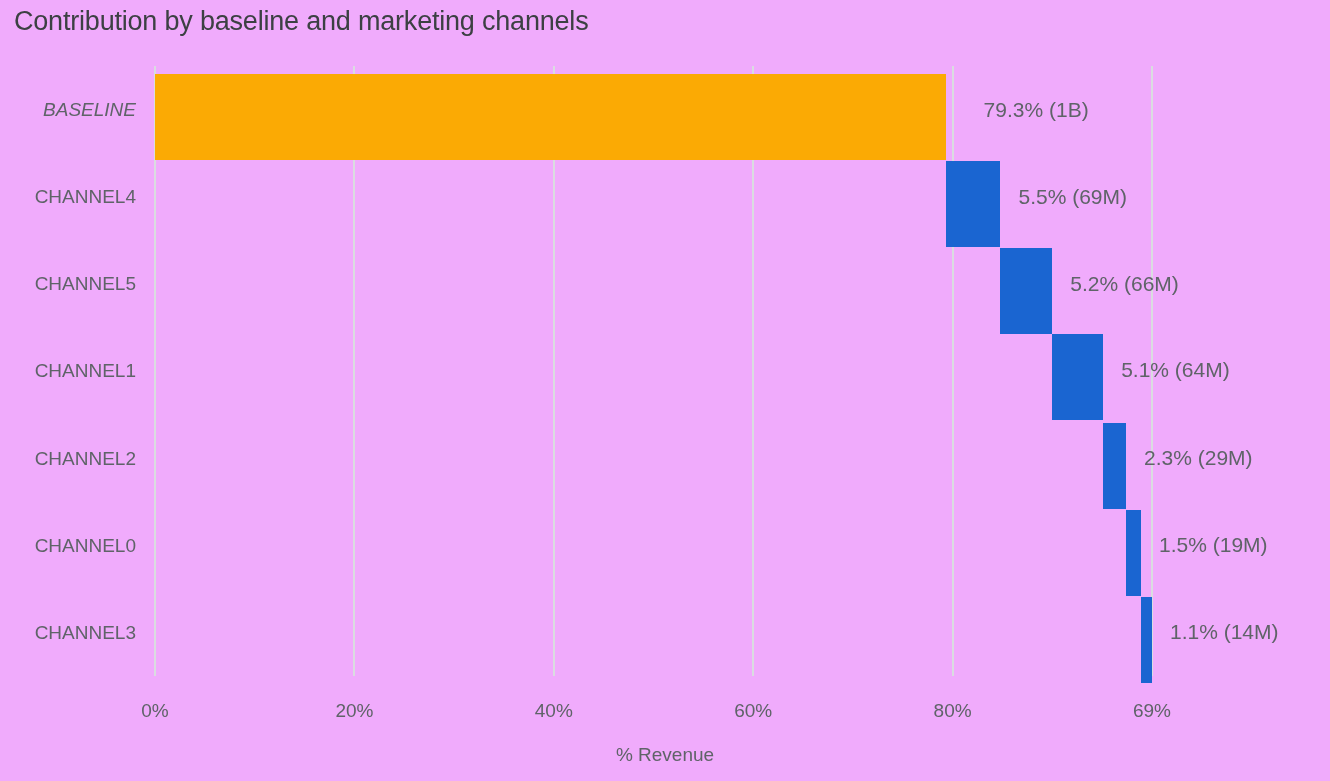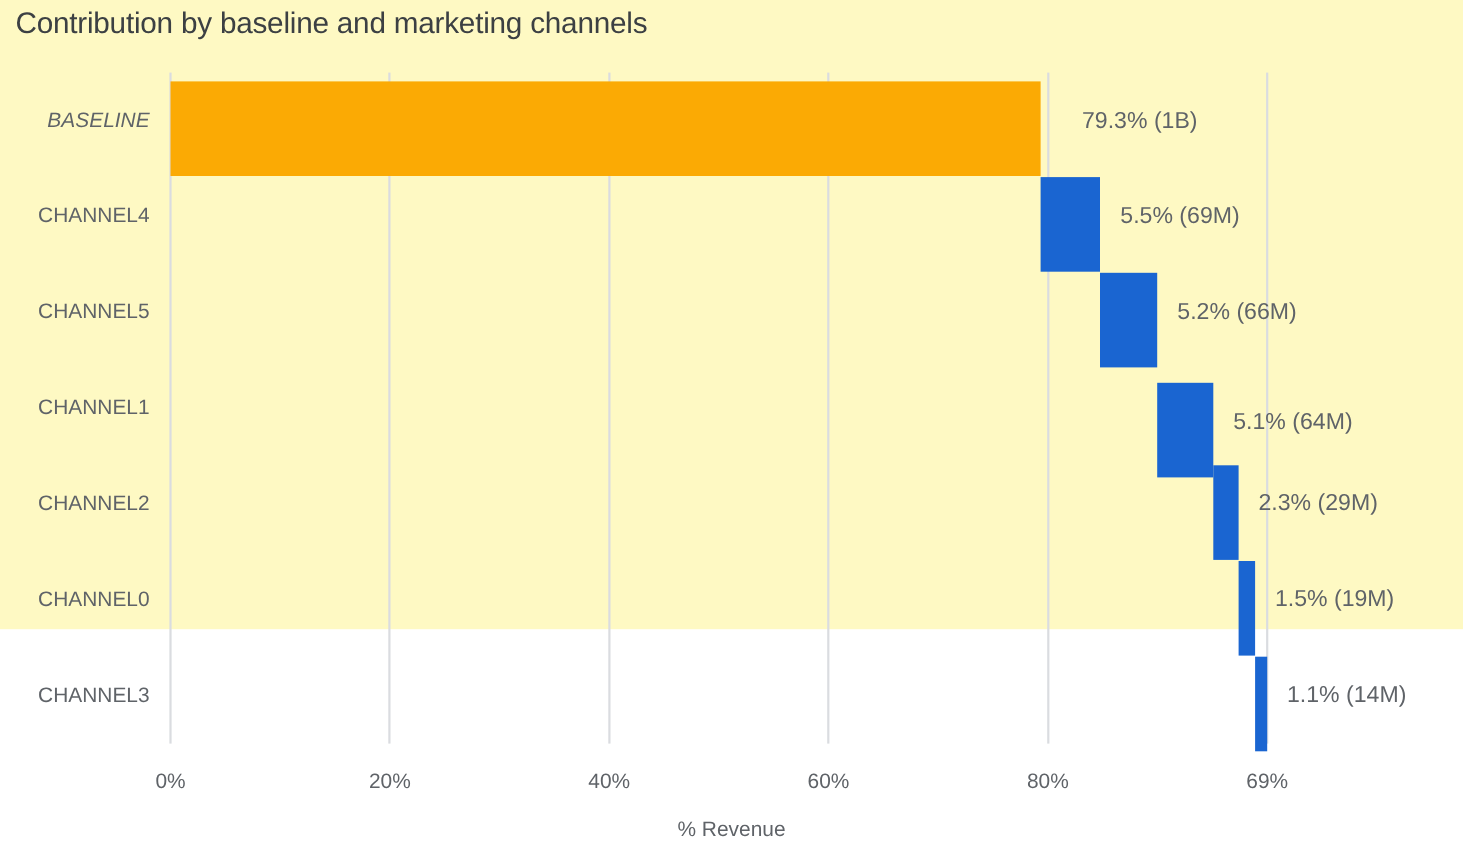--- a/index.html
+++ b/index.html
@@ -8,22 +8,22 @@
     width: 1330px;
     height: 781px;
     background: #ffffff;
     font-family: "Liberation Sans", sans-serif;
     overflow: hidden;
   }
 
   #chart-root {
     position: relative;
     width: 1330px;
-    height: 572px;
-    background: #fef9c3;
+    height: 781px;
+    background: #f0abfc;
   }
 
   
   #chart-title {
     position: absolute;
     left: 14px;
     top: 6px;
     font-size: 27px;
     font-weight: 400;
     color: #3c4043;
@@ -153,21 +153,21 @@
           <div class="bar-label" style="left: 808.621px; margin-left: 20px;">79.3% (1B)</div>
         </div>
         <div class="row-band" style="top: 87.1429px;">
           <div class="bar channel" style="left: 790.621px; width: 54.835px;"></div>
           <div class="bar-label" style="left: 863.456px; text-align: center;">5.5% (69M)</div>
         </div>
         <div class="row-band" style="top: 174.286px;">
           <div class="bar channel" style="left: 845.456px; width: 51.844px;"></div>
           <div class="bar-label" style="left: 915.3px;">5.2% (66M)</div>
         </div>
-        <div class="row-band" style="top: 274px; text-align: right;">
+        <div class="row-band" style="top: 260px; text-align: right;">
           <div class="bar channel" style="left: 897.3px; width: 50.847px;"></div>
           <div class="bar-label" style="left: 966.147px;">5.1% (64M)</div>
         </div>
         <div class="row-band" style="top: 348.571px;">
           <div class="bar channel" style="left: 948.147px; width: 22.931px;"></div>
           <div class="bar-label" style="left: 989.078px;">2.3% (29M)</div>
         </div>
         <div class="row-band" style="top: 435.714px;">
           <div class="bar channel" style="left: 971.078px; width: 14.955px;"></div>
           <div class="bar-label" style="left: 1004.03px; text-align: center;">1.5% (19M)</div>

